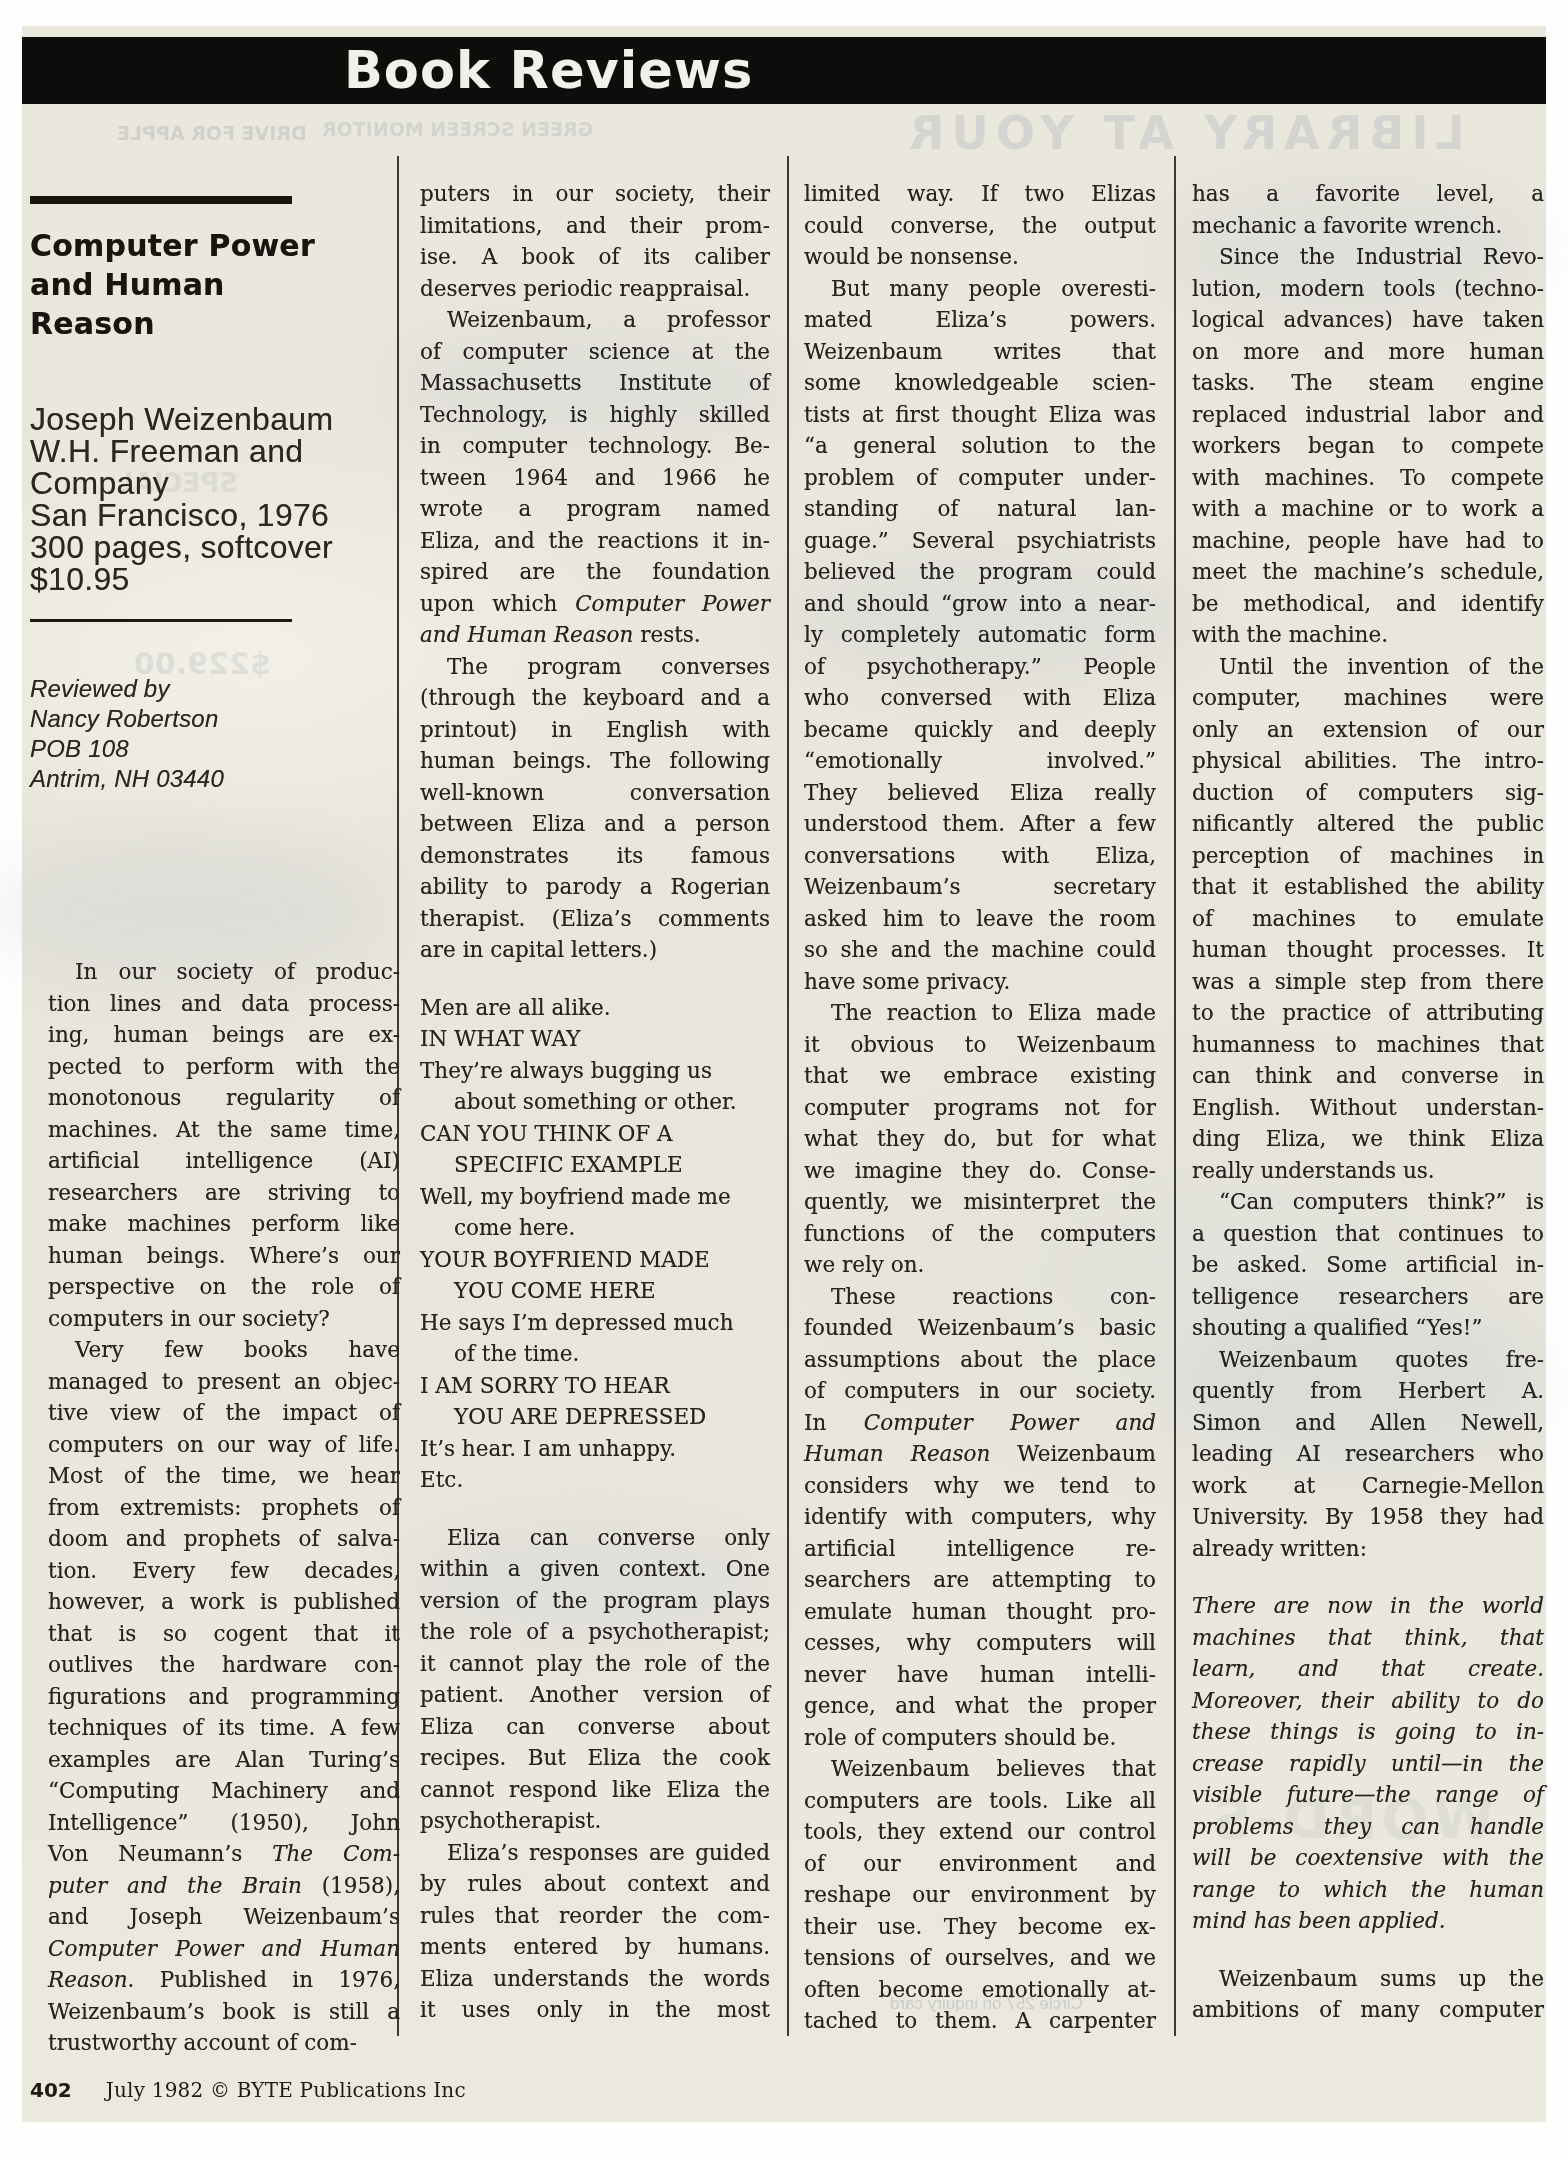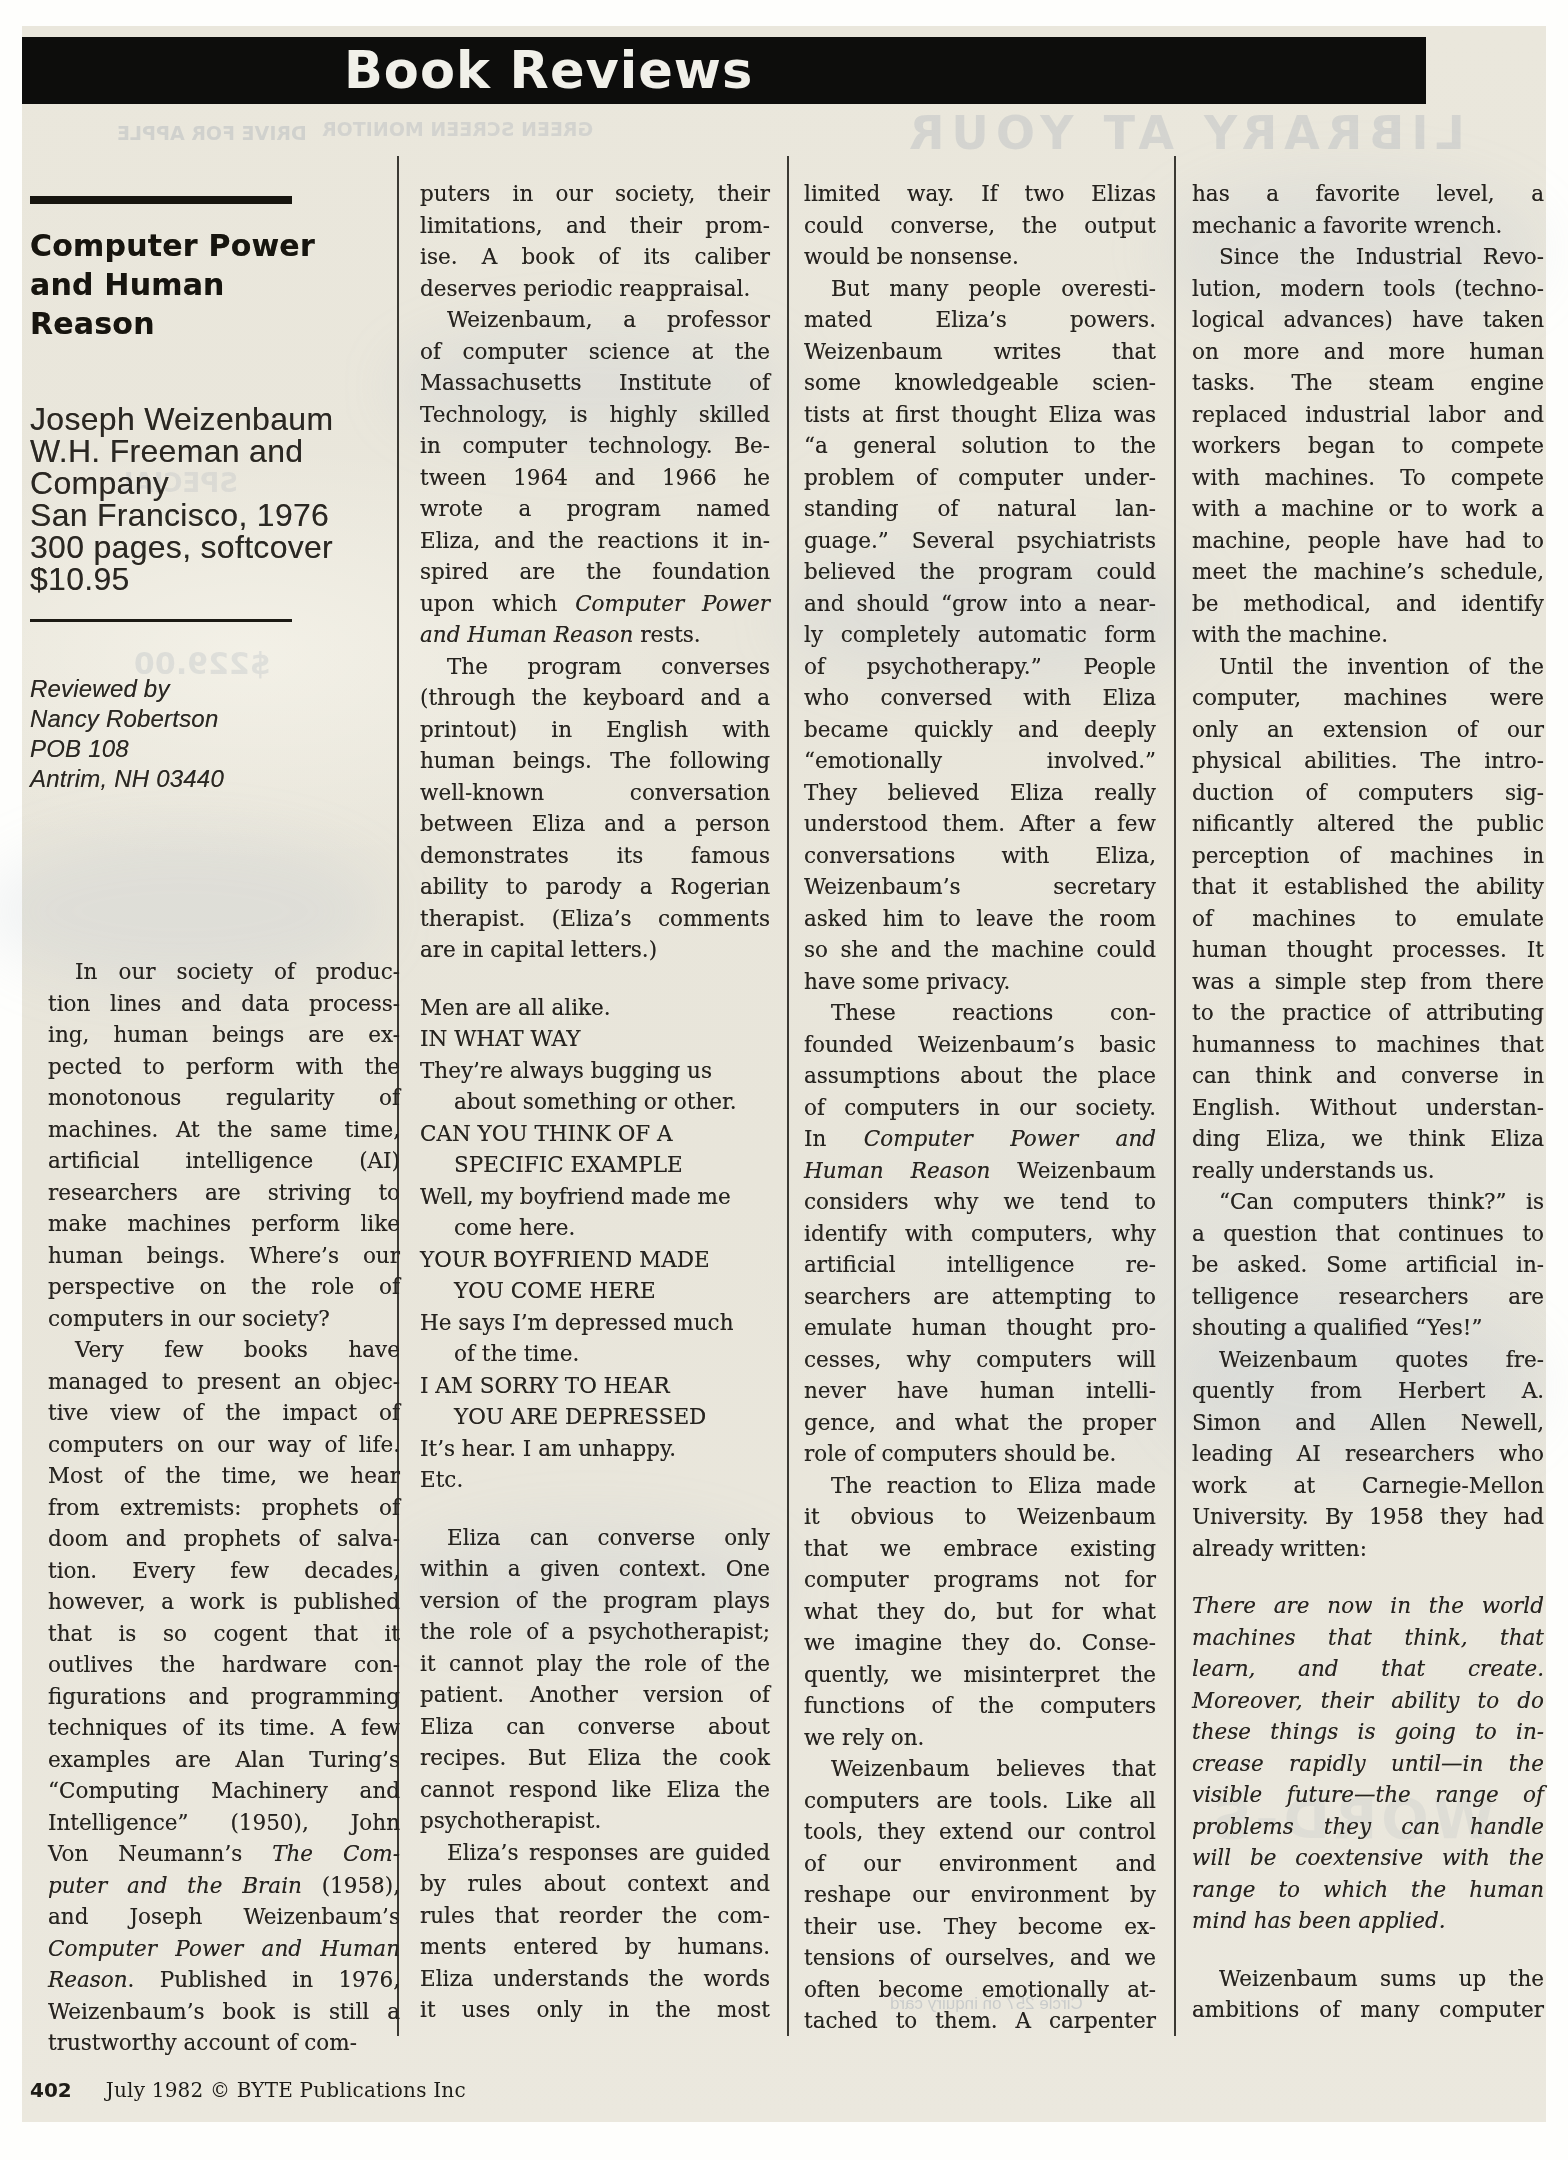--- a/index.html
+++ b/index.html
@@ -10,21 +10,21 @@
   }
   .paper{
     position:absolute;left:22px;top:26px;width:1524px;height:2096px;
     background:#e9e6db;
     background-image:
       radial-gradient(ellipse 600px 300px at 15% 30%, rgba(255,253,245,.45), rgba(255,255,255,0) 70%),
       radial-gradient(ellipse 700px 400px at 80% 60%, rgba(214,219,220,.35), rgba(255,255,255,0) 70%),
       linear-gradient(180deg,#eae7dc 0%, #e8e5da 55%, #ebe8de 100%);
   }
   .blotch{position:absolute;background:rgba(168,183,198,.15);border-radius:50%;filter:blur(28px);}
-  .header-bar{position:absolute;left:0;top:11px;width:1404px;height:67px;background:#0d0d0c;}
+  .header-bar{position:absolute;left:0;top:11px;width:1524px;height:67px;background:#0d0d0c;}
   .header-title{
     position:absolute;left:322px;top:4px;
     font-family:"DejaVu Sans", sans-serif;font-weight:700;font-size:51px;line-height:60px;
     color:#f1f0e9;letter-spacing:1px;
   }
   .vrule{position:absolute;top:130px;width:2px;height:1880px;background:#3b3933;}
   .col{position:absolute;width:352px;color:#26231f;font-size:21.5px;line-height:31.5px;
        text-shadow:0 0 .5px rgba(42,38,31,.55);}
   #col1-head{left:8px;top:170px;}
   #col1-body{left:26px;top:930px;}
@@ -261,46 +261,46 @@
         <div class="ln">“emotionally involved.”</div>
         <div class="ln">They believed Eliza really</div>
         <div class="ln">understood them. After a few</div>
         <div class="ln">conversations with Eliza,</div>
         <div class="ln">Weizenbaum’s secretary</div>
         <div class="ln">asked him to leave the room</div>
         <div class="ln">so she and the machine could</div>
         <div class="ln endp">have some privacy.</div>
       </div>
       <div class="blk p">
+        <div class="ln first">The reaction to Eliza made</div>
+        <div class="ln">it obvious to Weizenbaum</div>
+        <div class="ln">that we embrace existing</div>
+        <div class="ln">computer programs not for</div>
+        <div class="ln">what they do, but for what</div>
+        <div class="ln">we imagine they do. Conse-</div>
+        <div class="ln">quently, we misinterpret the</div>
+        <div class="ln">functions of the computers</div>
+        <div class="ln endp">we rely on.</div>
+      </div>
+      <div class="blk p">
         <div class="ln first">These reactions con-</div>
         <div class="ln">founded Weizenbaum’s basic</div>
         <div class="ln">assumptions about the place</div>
         <div class="ln">of computers in our society.</div>
         <div class="ln">In <i>Computer Power and</i></div>
         <div class="ln"><i>Human Reason</i> Weizenbaum</div>
         <div class="ln">considers why we tend to</div>
         <div class="ln">identify with computers, why</div>
         <div class="ln">artificial intelligence re-</div>
         <div class="ln">searchers are attempting to</div>
         <div class="ln">emulate human thought pro-</div>
         <div class="ln">cesses, why computers will</div>
         <div class="ln">never have human intelli-</div>
         <div class="ln">gence, and what the proper</div>
         <div class="ln endp">role of computers should be.</div>
-      </div>
-      <div class="blk p">
-        <div class="ln first">The reaction to Eliza made</div>
-        <div class="ln">it obvious to Weizenbaum</div>
-        <div class="ln">that we embrace existing</div>
-        <div class="ln">computer programs not for</div>
-        <div class="ln">what they do, but for what</div>
-        <div class="ln">we imagine they do. Conse-</div>
-        <div class="ln">quently, we misinterpret the</div>
-        <div class="ln">functions of the computers</div>
-        <div class="ln endp">we rely on.</div>
       </div>
       <div class="blk p">
         <div class="ln first">Weizenbaum believes that</div>
         <div class="ln">computers are tools. Like all</div>
         <div class="ln">tools, they extend our control</div>
         <div class="ln">of our environment and</div>
         <div class="ln">reshape our environment by</div>
         <div class="ln">their use. They become ex-</div>
         <div class="ln">tensions of ourselves, and we</div>
         <div class="ln">often become emotionally at-</div>

